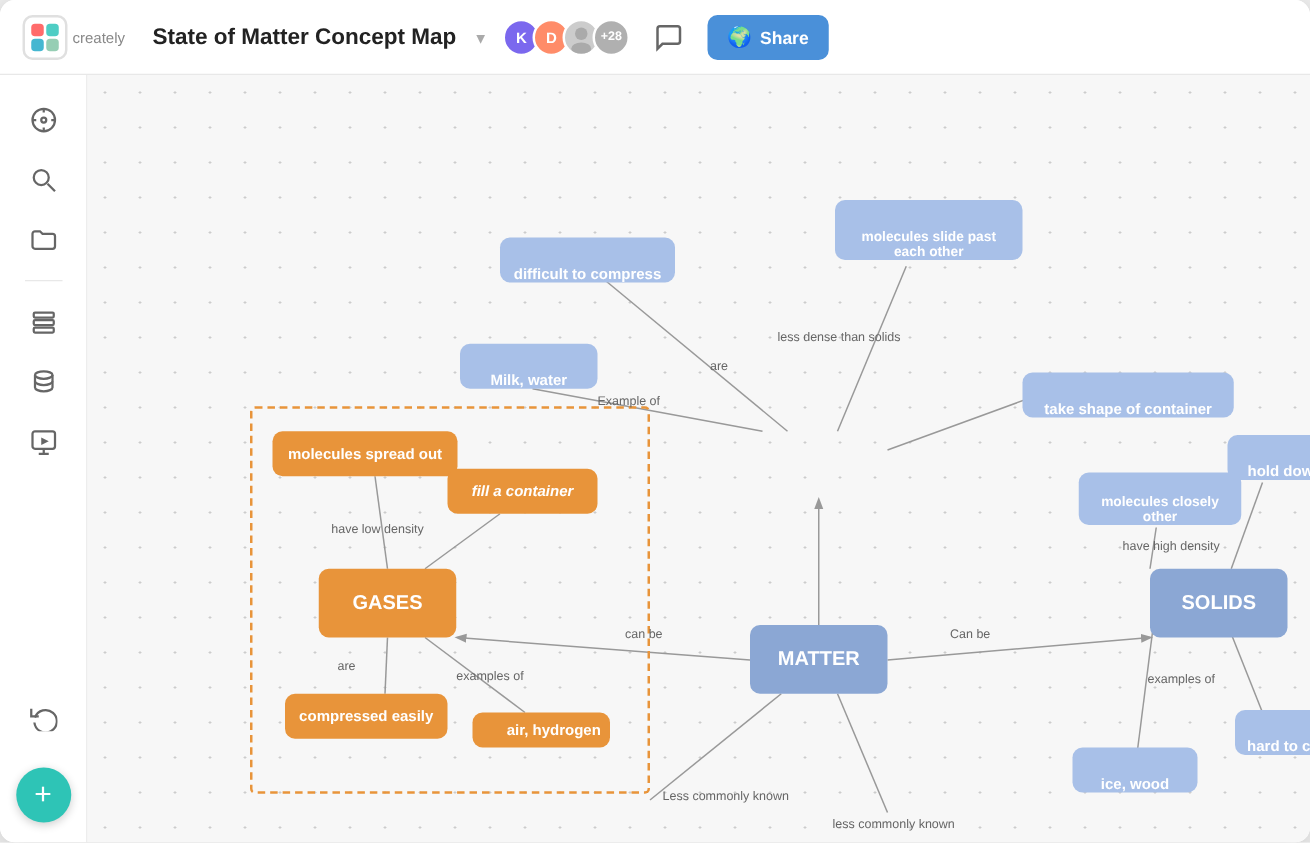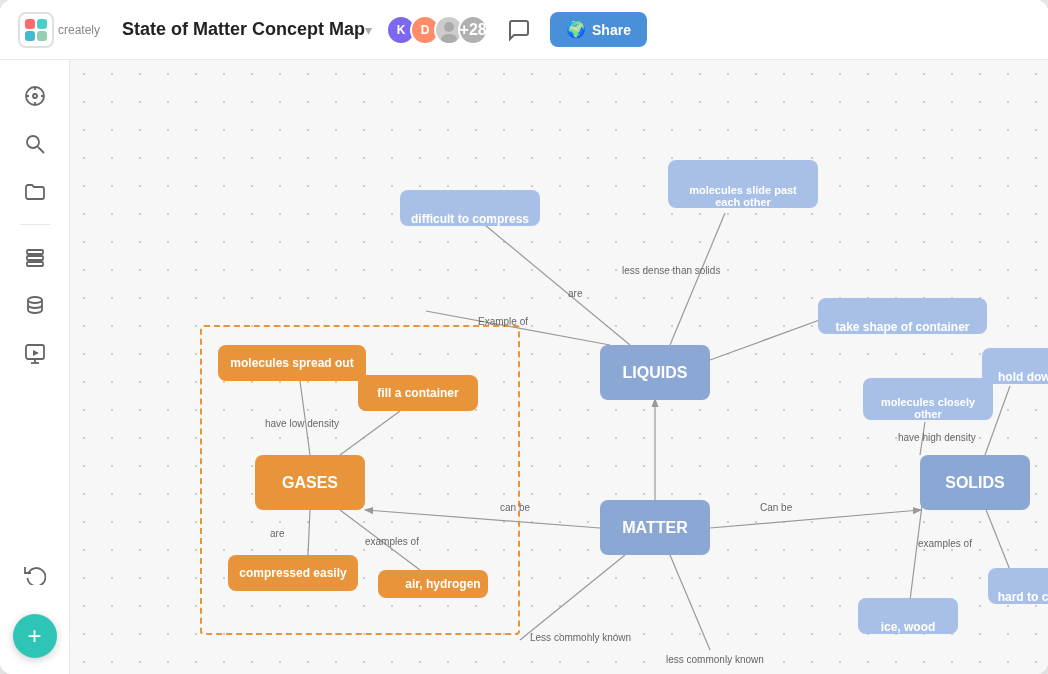--- a/index.html
+++ b/index.html
@@ -43,21 +43,21 @@
     .logo-icon svg { width: 26px; height: 26px; }
     .logo-text { font-size: 12px; color: #888; font-weight: 500; }
 
     .doc-title {
       font-size: 18px;
       font-weight: 600;
       color: #222;
       flex: 1;
     }
     .title-dropdown {
-      display: flex; align-items: center; gap: 0; cursor: pointer;
+      display: flex; align-items: center; gap: 16px; cursor: pointer;
     }
     .title-caret { color: #aaa; font-size: 14px; }
 
     .avatars {
       display: flex; align-items: center; gap: -4px;
     }
     .avatar {
       width: 30px; height: 30px; border-radius: 50%;
       border: 2px solid #fff;
       display: flex; align-items: center; justify-content: center;
@@ -225,21 +225,21 @@
 
     <div class="avatars">
       <div class="avatar avatar-k">K</div>
       <div class="avatar avatar-d">D</div>
       <div class="avatar avatar-photo">
         <svg width="26" height="26" viewBox="0 0 26 26">
             <circle cx="13" cy="10" r="5" fill="#aaa"></circle>
             <ellipse cx="13" cy="22" rx="8" ry="5" fill="#aaa"></ellipse>
           </svg>
       </div>
-      <div class="avatar" style="background:#b0b0b0;font-size:16px;width:30px;height:30px;border-radius:50%;display:flex;align-items:center;justify-content:center;color:#fff;font-weight:bold;margin-left:-6px;">+28</div>
+      <div class="avatar" style="background:#b0b0b0;font-size:10px;width:30px;height:30px;border-radius:50%;display:flex;align-items:center;justify-content:center;color:#fff;font-weight:bold;margin-left:-6px;">+28</div>
     </div>
 
     <div class="chat-icon">
       <svg width="24" height="24" viewBox="0 0 24 24" fill="none" stroke="#666" stroke-width="2">
         <path d="M21 15a2 2 0 0 1-2 2H7l-4 4V5a2 2 0 0 1 2-2h14a2 2 0 0 1 2 2z"></path>
       </svg>
     </div>
 
     <button class="share-btn">
       <span class="globe">🌍</span>
@@ -361,36 +361,36 @@
       <span class="label-text" style="left:295px; top:476px;">examples of</span>
       <span class="label-text" style="left:828px; top:372px;">have high density</span>
       <span class="label-text" style="left:848px; top:478px;">examples of</span>
       <span class="label-text" style="left:460px; top:572px;">Less commonly known</span>
       <span class="label-text" style="left:596px; top:594px;">less commonly known</span>
 
       <div class="node node-blue node-large" style="left:530px; top:440px; width:110px; height:55px;">
         <span>MATTER</span>
       </div>
 
-      <div class="node node-blue node-large" style="left:530px; top:285px; width:110px; height:55px;">
-        <span>LIQUIDS</span>
-      </div>
 
       <div class="node node-blue node-large" style="left:850px; top:395px; width:110px; height:55px;">
         <span>SOLIDS</span>
       </div>
 
       <div class="node node-orange node-large" style="left:185px; top:395px; width:110px; height:55px;">
         <span>GASES</span>
       </div>
 
       <div class="node node-blue-light" style="left:330px; top:130px; width:140px; height:36px;">
         <span>difficult to compress</span>
       </div>
 
+      <div class="node node-blue-light" style="left:298px; top:215px; width:110px; height:36px;">
+        <span>Milk, water</span>
+      </div>
 
       <div class="node node-blue-light" style="left:598px; top:100px; width:150px; height:48px; font-size:11px;">
         <span style="white-space:pre-line;">molecules slide past
 each other</span>
       </div>
 
       <div class="node node-blue-light" style="left:748px; top:238px; width:169px; height:36px;">
         <span>take shape of container</span>
       </div>
 
@@ -408,21 +408,21 @@
       </div>
 
       <div class="node node-blue-light" style="left:788px; top:538px; width:100px; height:36px;">
         <span>ice, wood</span>
       </div>
 
       <div class="node node-orange" style="left:148px; top:285px; width:148px; height:36px; background:#E8943A;">
         <span>molecules spread out</span>
       </div>
 
-      <div class="node node-orange" style="left:288px; top:315px; width:120px; height:36px; background:#E8943A;">
+      <div class="node node-orange" style="left:288px; top:315px; width:120px; height:36px; background:#E8943A;font-style:italic;">
         <span>fill a container</span>
       </div>
 
       <div class="node node-orange" style="left:158px; top:495px; width:130px; height:36px; background:#E8943A;">
         <span>compressed easily</span>
       </div>
 
       <div class="node node-orange" style="left:308px; top:510px; width:110px; height:28px; background:#E8943A;padding-left:20px;">
         <span>air, hydrogen</span>
       </div>

